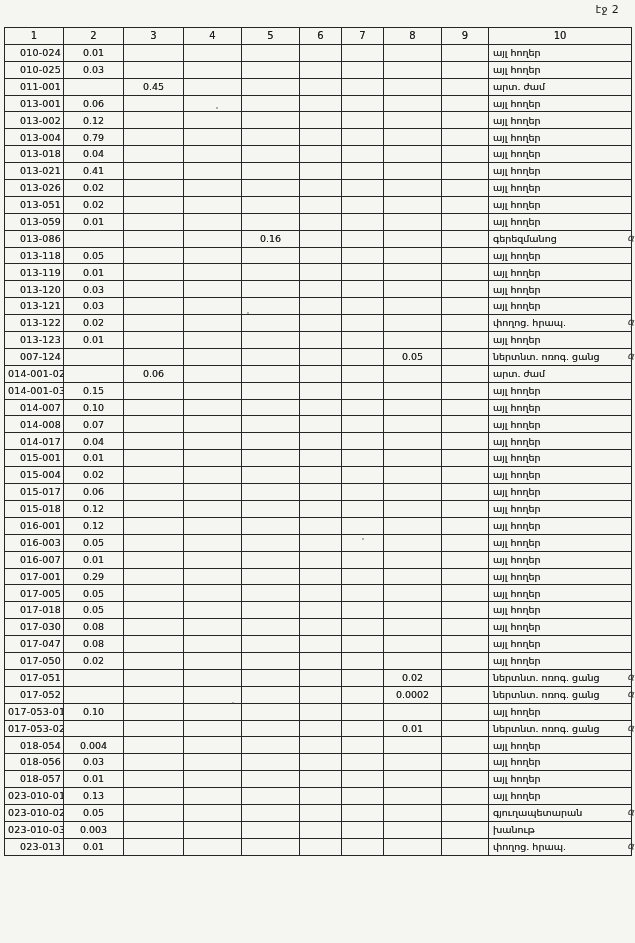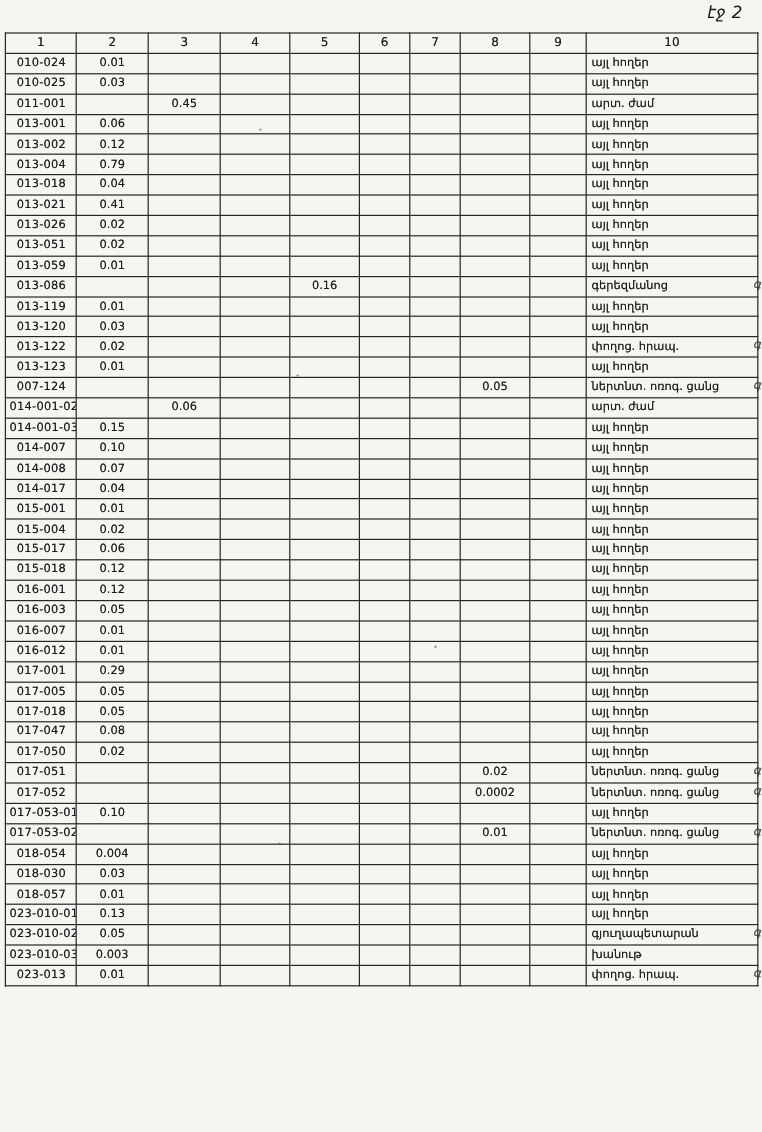--- a/index.html
+++ b/index.html
@@ -7,44 +7,43 @@
     width: 635px; height: 943px;
     background: #f5f5f1;
     font-family: "DejaVu Sans", sans-serif;
     color: #1b1b1b;
     position: relative;
     overflow: hidden;
   }
   .page { position: absolute; inset: 0; }
   .corner-label {
     position: absolute; top: 3px; right: 16px;
-    font-size: 14px; letter-spacing: 0.3px;
+    font-size: 11px; letter-spacing: 0.3px;
     color: #161616;
-    font-style: italic;
   }
   table.scan-table {
     position: absolute; top: 27px; left: 4px;
     width: 627px;
     border-collapse: collapse;
     table-layout: fixed;
   }
   .scan-table th, .scan-table td {
     border: 1px solid #262626;
     height: 15.9px;
     padding: 0 2px;
     font-size: 9.5px;
     font-weight: normal;
     line-height: 1;
     vertical-align: middle;
     white-space: nowrap;
     overflow: hidden;
     text-shadow: 0 0 0.4px rgba(20,20,20,0.65);
   }
   .scan-table thead th { text-align: center; font-size: 10px; }
-  td.code { text-align: center; padding-left: 3px; letter-spacing: 0.2px; }
+  td.code { text-align: right; padding-left: 3px; letter-spacing: 0.2px; }
   td.val  { text-align: center; }
   td.label { text-align: left; padding-left: 4px; position: relative; overflow: visible; }
   span.mark {
     position: absolute; right: -4px; top: 2px;
     font-size: 10px; font-style: italic;
     color: #3a3a3a; opacity: 0.85;
     transform: rotate(10deg);
     pointer-events: none;
   }
   .speck {
@@ -225,20 +224,32 @@
           <td class="val"></td>
           <td class="val"></td>
           <td class="val">0.16</td>
           <td class="val"></td>
           <td class="val"></td>
           <td class="val"></td>
           <td class="val"></td>
           <td class="label">գերեզմանոց<span class="mark">գ</span></td>
         </tr>
         <tr>
+          <td class="code">013-118</td>
+          <td class="val">0.05</td>
+          <td class="val"></td>
+          <td class="val"></td>
+          <td class="val"></td>
+          <td class="val"></td>
+          <td class="val"></td>
+          <td class="val"></td>
+          <td class="val"></td>
+          <td class="label">այլ հողեր</td>
+        </tr>
+        <tr>
           <td class="code">013-119</td>
           <td class="val">0.01</td>
           <td class="val"></td>
           <td class="val"></td>
           <td class="val"></td>
           <td class="val"></td>
           <td class="val"></td>
           <td class="val"></td>
           <td class="val"></td>
           <td class="label">այլ հողեր</td>
@@ -249,20 +260,32 @@
           <td class="val"></td>
           <td class="val"></td>
           <td class="val"></td>
           <td class="val"></td>
           <td class="val"></td>
           <td class="val"></td>
           <td class="val"></td>
           <td class="label">այլ հողեր</td>
         </tr>
         <tr>
+          <td class="code">013-121</td>
+          <td class="val">0.03</td>
+          <td class="val"></td>
+          <td class="val"></td>
+          <td class="val"></td>
+          <td class="val"></td>
+          <td class="val"></td>
+          <td class="val"></td>
+          <td class="val"></td>
+          <td class="label">այլ հողեր</td>
+        </tr>
+        <tr>
           <td class="code">013-122</td>
           <td class="val">0.02</td>
           <td class="val"></td>
           <td class="val"></td>
           <td class="val"></td>
           <td class="val"></td>
           <td class="val"></td>
           <td class="val"></td>
           <td class="val"></td>
           <td class="label">փողոց. հրապ.<span class="mark">գ</span></td>
@@ -429,32 +452,20 @@
           <td class="val"></td>
           <td class="val"></td>
           <td class="val"></td>
           <td class="val"></td>
           <td class="val"></td>
           <td class="val"></td>
           <td class="val"></td>
           <td class="label">այլ հողեր</td>
         </tr>
         <tr>
-          <td class="code">016-012</td>
-          <td class="val">0.01</td>
-          <td class="val"></td>
-          <td class="val"></td>
-          <td class="val"></td>
-          <td class="val"></td>
-          <td class="val"></td>
-          <td class="val"></td>
-          <td class="val"></td>
-          <td class="label">այլ հողեր</td>
-        </tr>
-        <tr>
           <td class="code">017-001</td>
           <td class="val">0.29</td>
           <td class="val"></td>
           <td class="val"></td>
           <td class="val"></td>
           <td class="val"></td>
           <td class="val"></td>
           <td class="val"></td>
           <td class="val"></td>
           <td class="label">այլ հողեր</td>
@@ -477,20 +488,32 @@
           <td class="val"></td>
           <td class="val"></td>
           <td class="val"></td>
           <td class="val"></td>
           <td class="val"></td>
           <td class="val"></td>
           <td class="val"></td>
           <td class="label">այլ հողեր</td>
         </tr>
         <tr>
+          <td class="code">017-030</td>
+          <td class="val">0.08</td>
+          <td class="val"></td>
+          <td class="val"></td>
+          <td class="val"></td>
+          <td class="val"></td>
+          <td class="val"></td>
+          <td class="val"></td>
+          <td class="val"></td>
+          <td class="label">այլ հողեր</td>
+        </tr>
+        <tr>
           <td class="code">017-047</td>
           <td class="val">0.08</td>
           <td class="val"></td>
           <td class="val"></td>
           <td class="val"></td>
           <td class="val"></td>
           <td class="val"></td>
           <td class="val"></td>
           <td class="val"></td>
           <td class="label">այլ հողեր</td>
@@ -561,21 +584,21 @@
           <td class="val"></td>
           <td class="val"></td>
           <td class="val"></td>
           <td class="val"></td>
           <td class="val"></td>
           <td class="val"></td>
           <td class="val"></td>
           <td class="label">այլ հողեր</td>
         </tr>
         <tr>
-          <td class="code">018-030</td>
+          <td class="code">018-056</td>
           <td class="val">0.03</td>
           <td class="val"></td>
           <td class="val"></td>
           <td class="val"></td>
           <td class="val"></td>
           <td class="val"></td>
           <td class="val"></td>
           <td class="val"></td>
           <td class="label">այլ հողեր</td>
         </tr>

